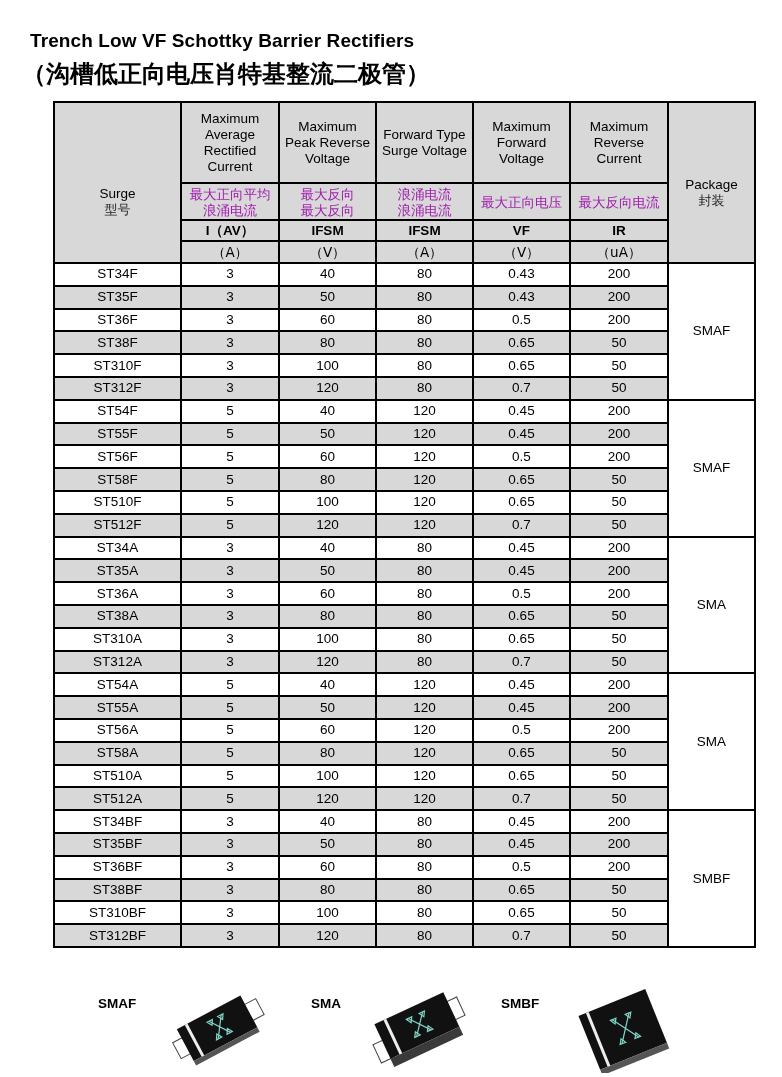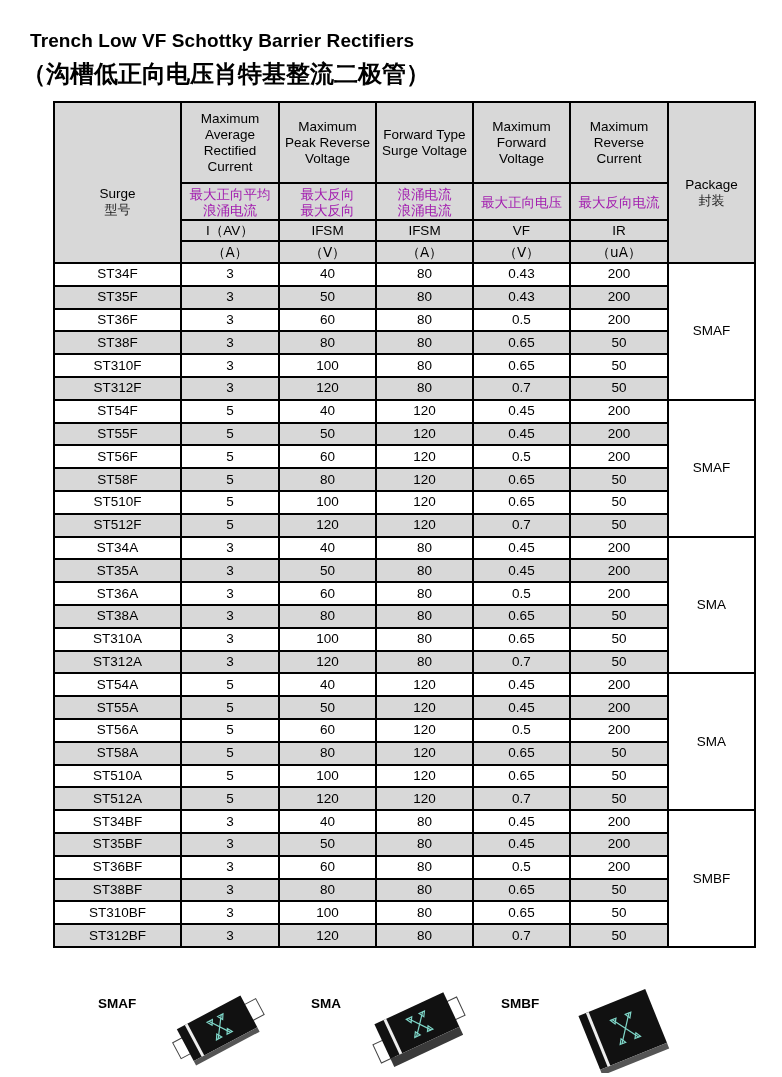--- a/index.html
+++ b/index.html
@@ -9,21 +9,21 @@
   .title-cn { position: absolute; left: 22px; top: 58px; font-size: 24px; font-weight: bold; font-family: "DejaVu Sans", sans-serif; }
 
   table.spec { position: absolute; left: 53px; top: 101px; border-collapse: collapse; table-layout: fixed; width: 701px; }
   table.spec td, table.spec th { border: 2px solid #000; padding: 0; text-align: center; vertical-align: middle; font-weight: normal; font-size: 13.5px; line-height: 16px; }
   th { background: #d8d8d8; }
   th.cn { font-family: "DejaVu Serif", serif; font-size: 12.5px; color: #a21caf; line-height: 15px; }
   th.sym { font-size: 12.5px; }
   th.unit { font-size: 12.5px; font-family: "DejaVu Sans", sans-serif; }
   tr.h1 th { height: 79px; }
   tr.h2 th { height: 35px; }
-  tr.h3 th { height: 19px; }
+  tr.h3 th { height: 19px; font-weight: bold; }
   tr.h4 th { height: 20px; }
   th.type-cell, th.pkg-cell { vertical-align: middle; }
   .type-wrap { padding-top: 38px; }
   .type-cn, .pkg-cn { font-family: "DejaVu Serif", serif; font-size: 13px; color: #222; }
   td { height: 20.8px; font-size: 13.5px; }
   tr.odd td.d { background: #ffffff; }
   tr.even td.d { background: #d8d8d8; }
   td.pkg { background: #fff; font-size: 13.5px; }
 
   .pkg-figure { position: absolute; top: 990px; }

